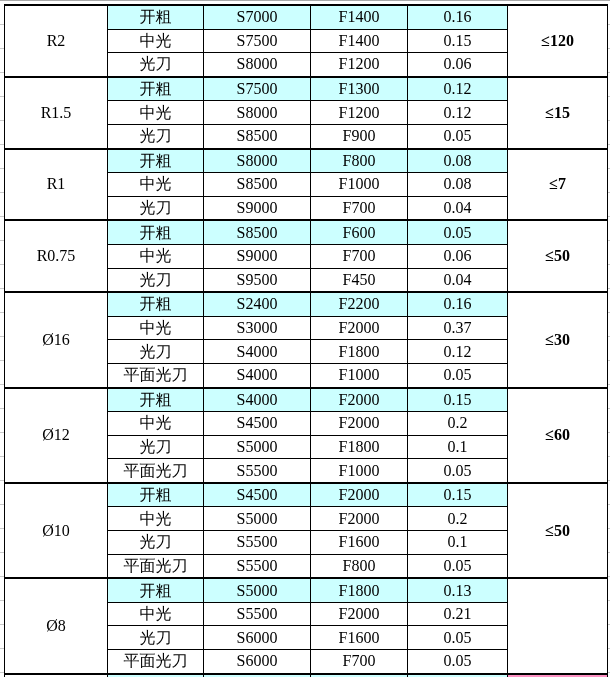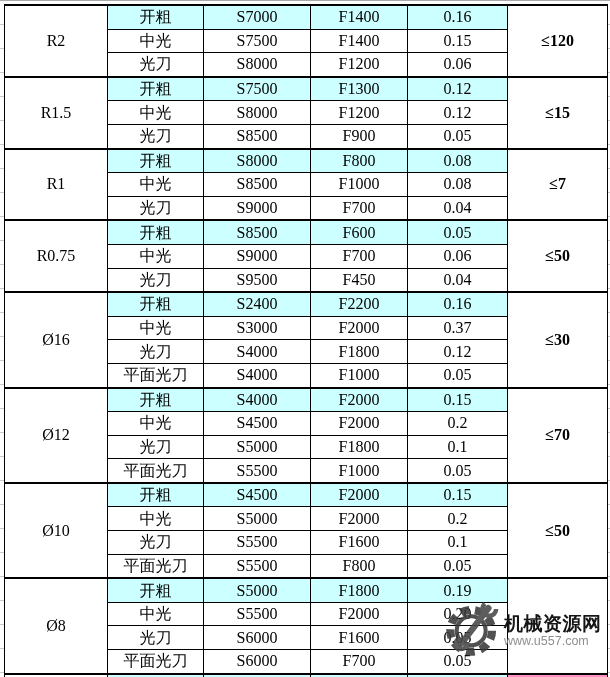--- a/index.html
+++ b/index.html
@@ -160,21 +160,21 @@
           <td class="data">S4000</td>
           <td class="data">F1000</td>
           <td class="data">0.05</td>
         </tr>
         <tr class="group-start hl">
           <td class="tool" rowspan="4">Ø12</td>
           <td class="op data">开粗</td>
           <td class="data">S4000</td>
           <td class="data">F2000</td>
           <td class="data">0.15</td>
-          <td class="limit" rowspan="4">≤70</td>
+          <td class="limit" rowspan="4">≤60</td>
         </tr>
         <tr>
           <td class="op data">中光</td>
           <td class="data">S4500</td>
           <td class="data">F2000</td>
           <td class="data">0.2</td>
         </tr>
         <tr>
           <td class="op data">光刀</td>
           <td class="data">S5000</td>
@@ -211,28 +211,28 @@
           <td class="op data">平面光刀</td>
           <td class="data">S5500</td>
           <td class="data">F800</td>
           <td class="data">0.05</td>
         </tr>
         <tr class="group-start hl">
           <td class="tool" rowspan="4">Ø8</td>
           <td class="op data">开粗</td>
           <td class="data">S5000</td>
           <td class="data">F1800</td>
-          <td class="data">0.19</td>
+          <td class="data">0.13</td>
           <td class="limit" rowspan="4"></td>
         </tr>
         <tr>
           <td class="op data">中光</td>
           <td class="data">S5500</td>
           <td class="data">F2000</td>
-          <td class="data">0.20</td>
+          <td class="data">0.21</td>
         </tr>
         <tr>
           <td class="op data">光刀</td>
           <td class="data">S6000</td>
           <td class="data">F1600</td>
           <td class="data">0.05</td>
         </tr>
         <tr>
           <td class="op data">平面光刀</td>
           <td class="data">S6000</td>
@@ -243,28 +243,13 @@
           <td class="tool"></td>
           <td class="data"></td>
           <td class="data"></td>
           <td class="data"></td>
           <td class="data"></td>
           <td class="limit"></td>
         </tr>
       </tbody>
   </table>
 
-  <div class="watermark">
-    <span class="wm-gear">
-      <svg width="58" height="58" viewBox="0 0 64 64">
-        <circle cx="30" cy="34" r="23" fill="none" stroke="#3a3a3a" stroke-width="9" stroke-dasharray="9.5 6.5"></circle>
-        <circle cx="30" cy="34" r="16" fill="none" stroke="#3a3a3a" stroke-width="4.5"></circle>
-        <path d="M49 9 L20 47" stroke="#474747" stroke-width="7" stroke-linecap="round"></path>
-        <circle cx="50" cy="10" r="7.5" fill="none" stroke="#474747" stroke-width="5" stroke-dasharray="30 17"></circle>
-        <circle cx="19" cy="48" r="6" fill="none" stroke="#474747" stroke-width="5" stroke-dasharray="24 14"></circle>
-      </svg>
-    </span>
-    <span class="wm-text">
-      <div class="wm-name">机械资源网</div>
-      <div class="wm-url">www.u557.com</div>
-    </span>
-  </div>
 </div>
 
 </body></html>

